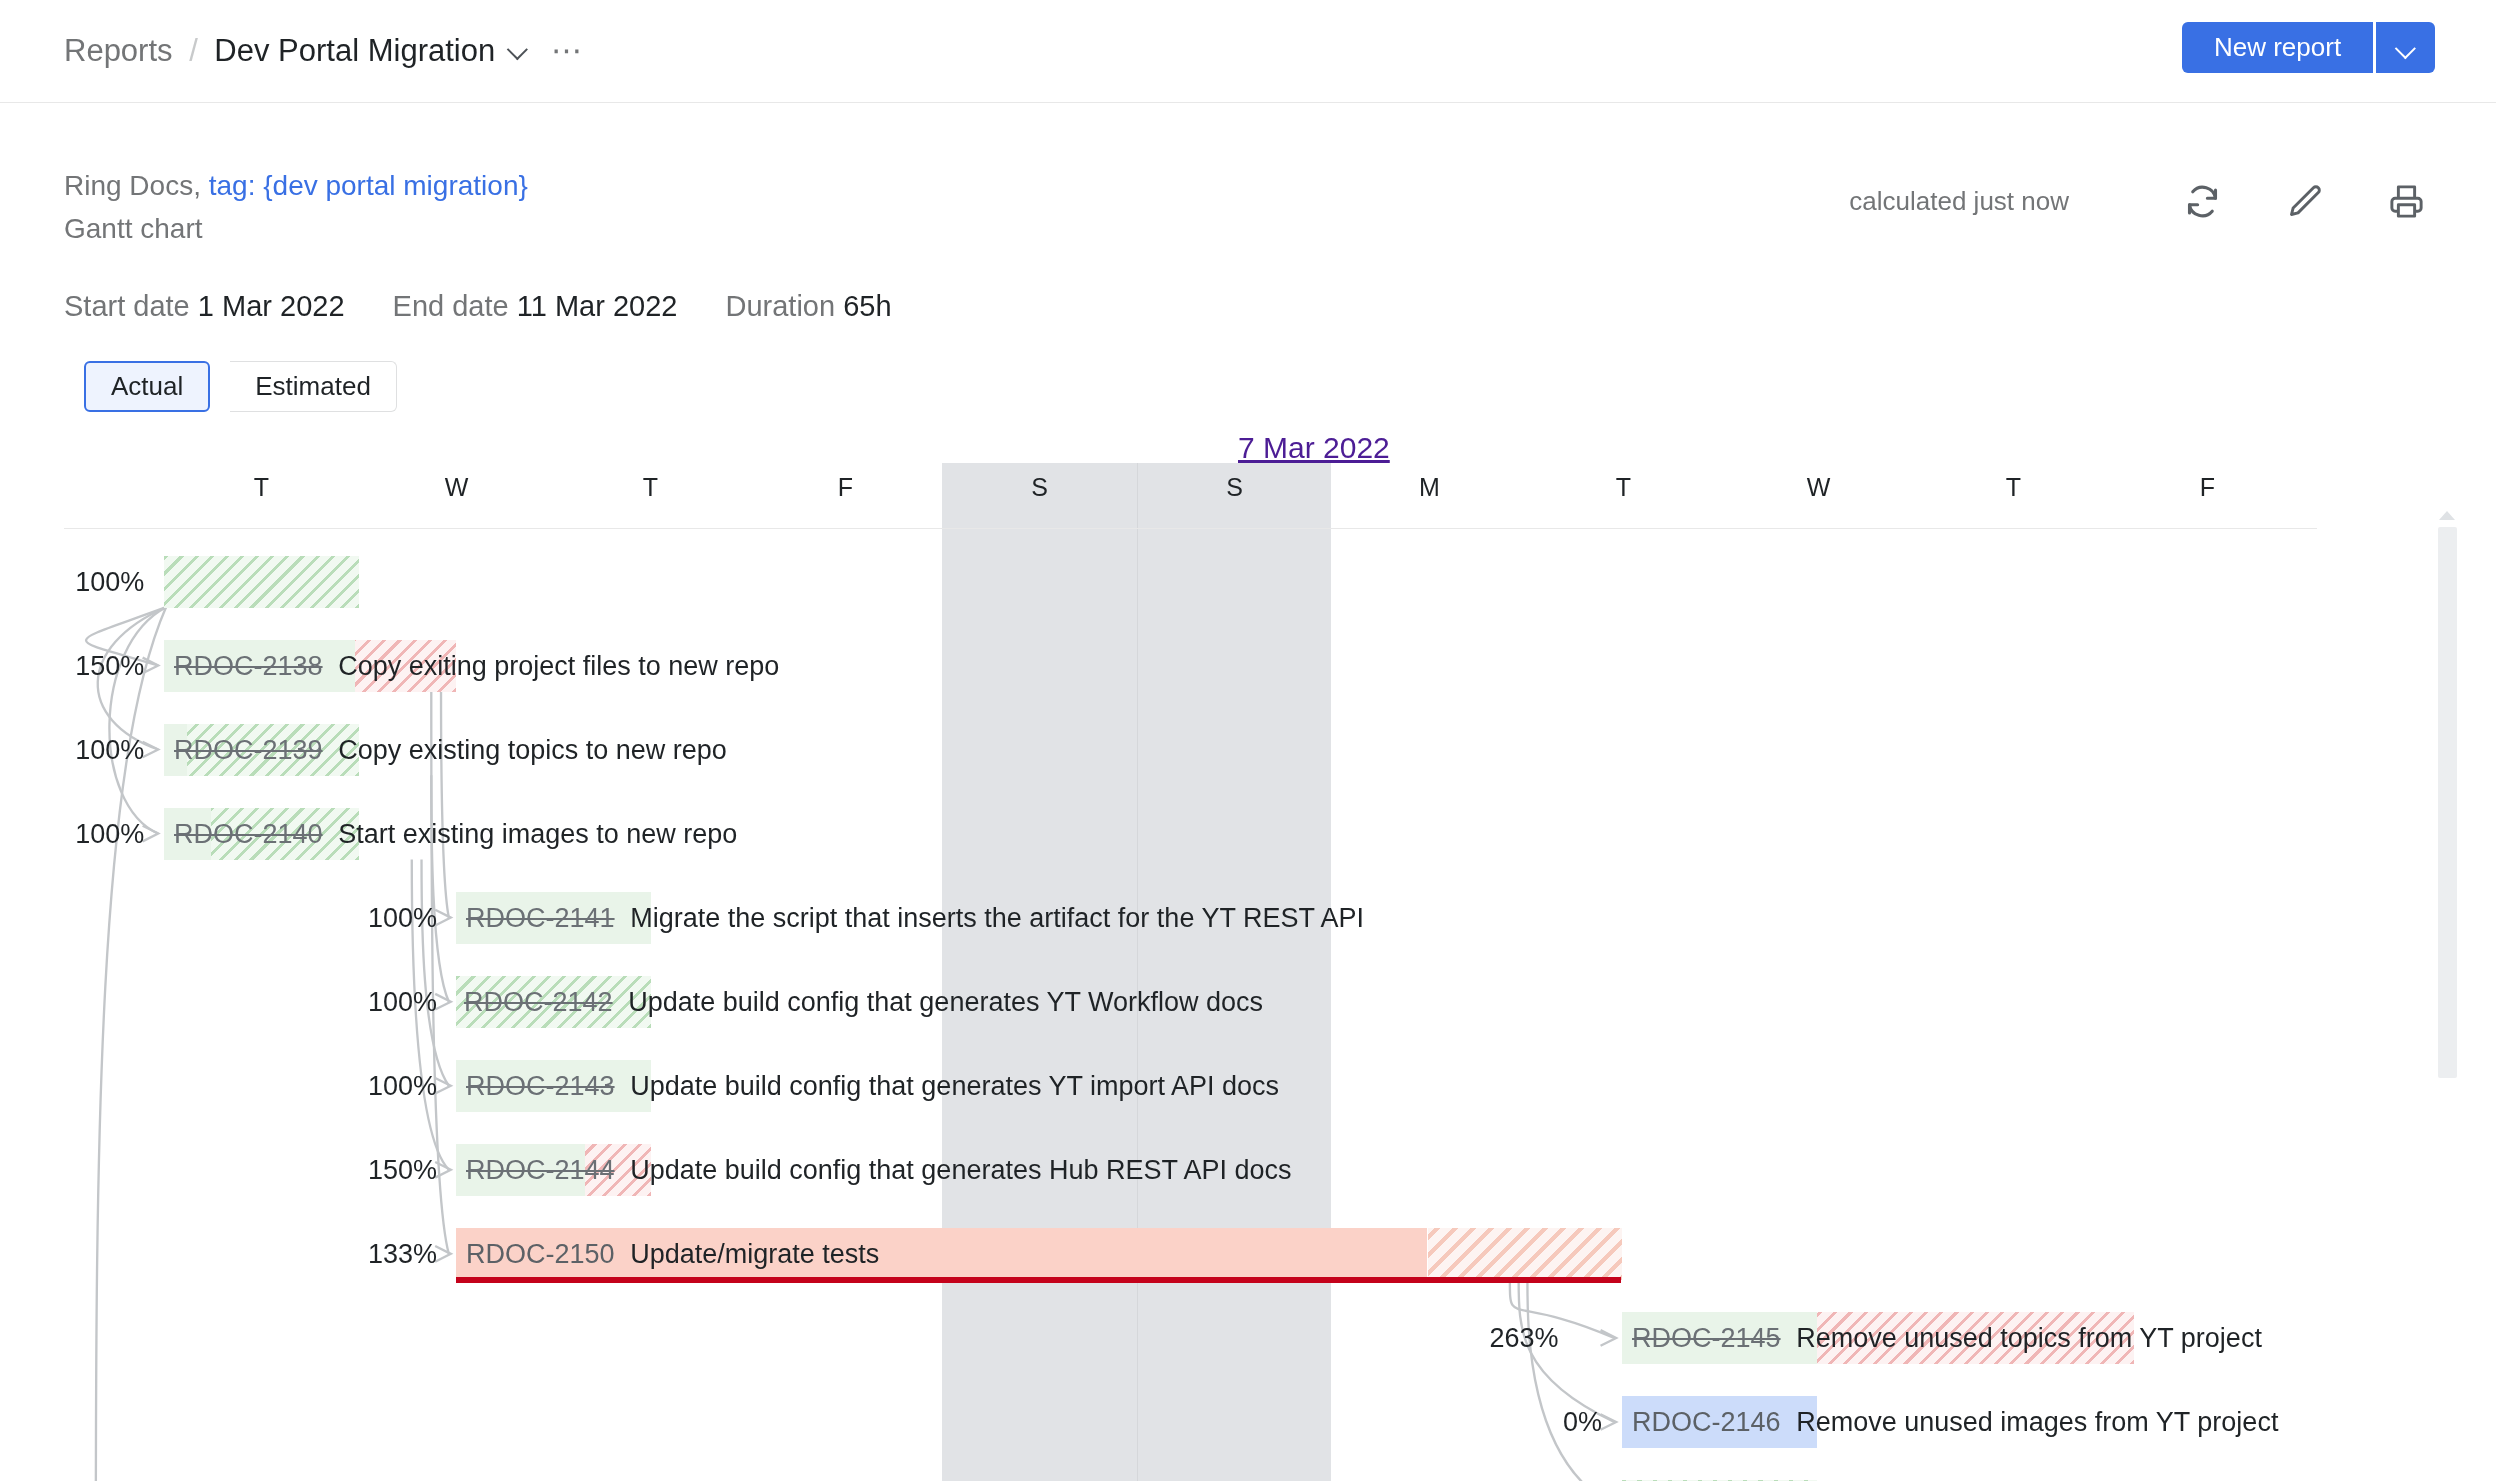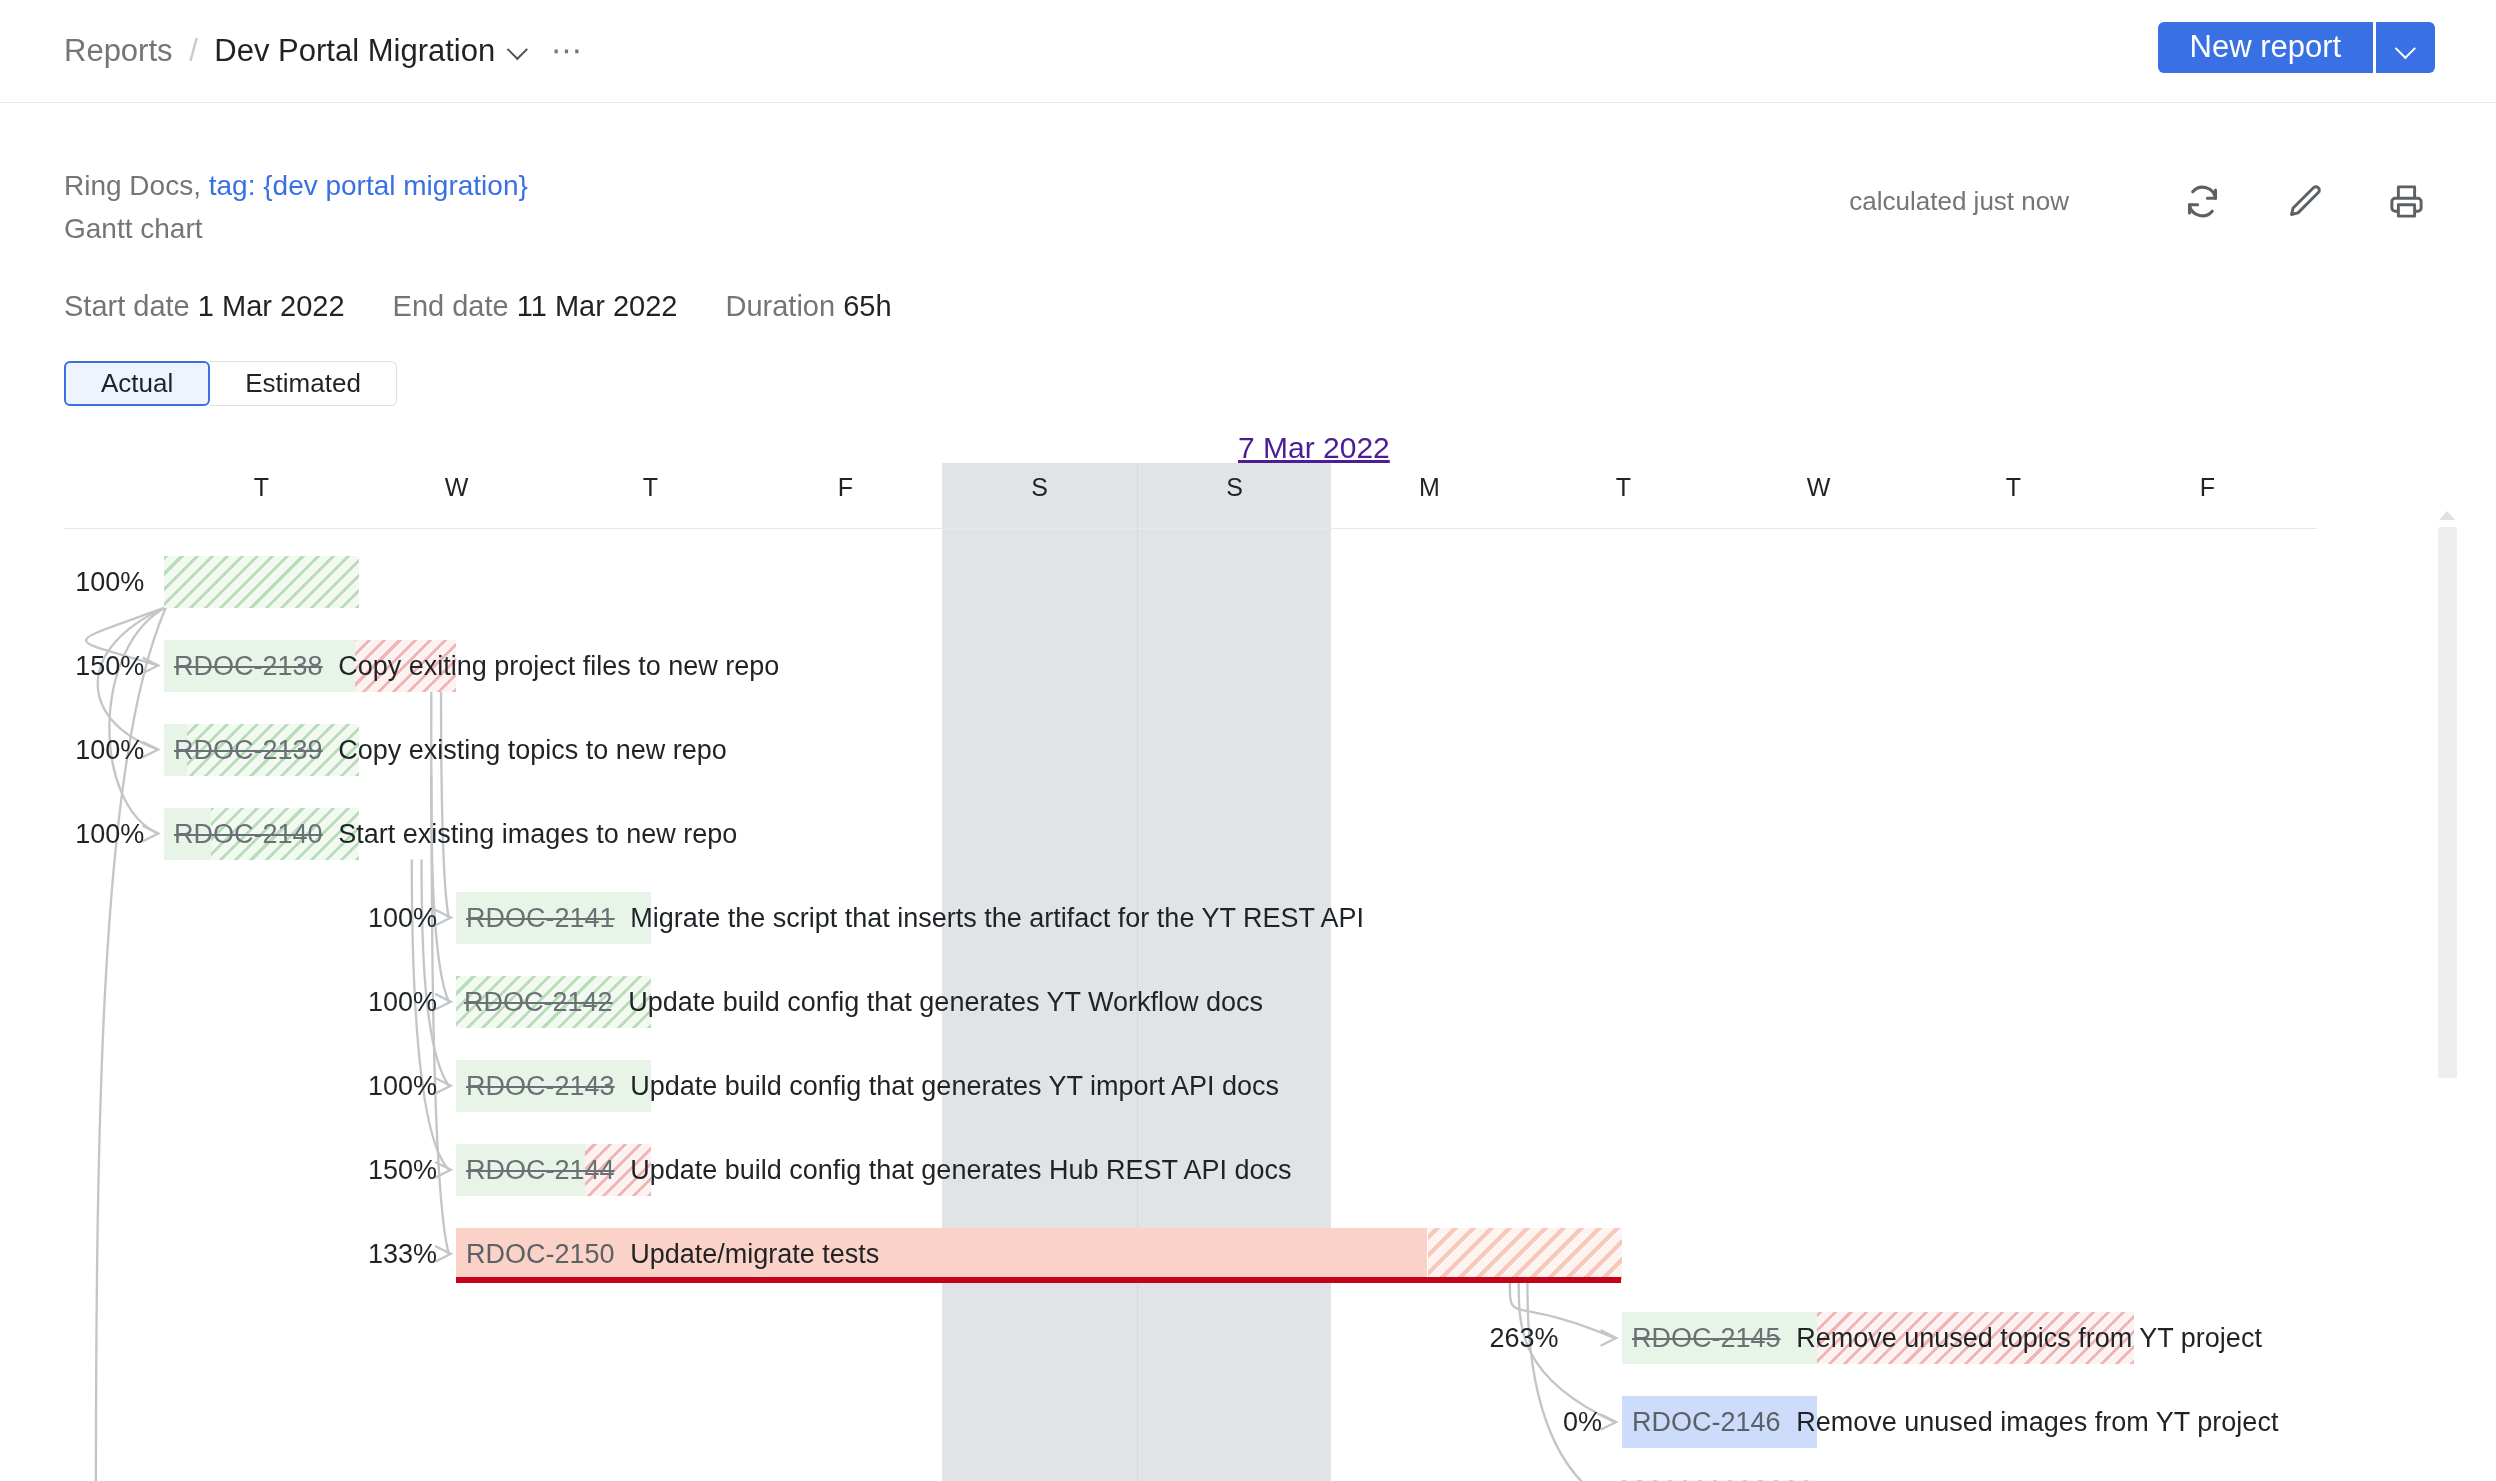--- a/index.html
+++ b/index.html
@@ -37,21 +37,21 @@
   }
   .bc-dots {
     margin-left: 21.5px; color: #737577; font-size: 31px;
     letter-spacing: 2px; cursor: pointer; line-height: 19.5px;
   }
   .newreport-group {
     position: absolute; right: 62px; top: 21.5px;
     display: flex; align-items: stretch; height: 51px;
   }
   .btn-newreport {
-    background: #3970e4; color: #fff; font-size: 31px;
+    background: #3970e4; color: #fff; font-size: 26px;
     padding: 0 32px; display: flex; align-items: center;
     border: none; border-radius: 5.9px 0 0 5.9px;
     cursor: pointer; font-family: "Liberation Sans", sans-serif;
   }
   .btn-newreport-caret {
     background: #3970e4; width: 59px;
     border-radius: 0 5.9px 5.9px 0; border: none;
     margin-left: 2.9px; position: relative; cursor: pointer;
   }
   .btn-newreport-caret::before {
@@ -76,24 +76,24 @@
     position: absolute; right: 62px; top: 174px;
     display: flex; align-items: center; gap: 0;
   }
   .calc-text { font-size: 26px; color: #737577; margin-right: 59px; }
   .icon-btn { width: 55px; height: 55px; margin-left: 47px; cursor: pointer;
               display:flex; align-items:center; justify-content:center; }
 
   
   .seg { position: absolute; left: 64px; top: 361px; display: flex; }
   .seg-btn {
-    height: 45px; padding: 0 35px; font-size: 26px;
+    height: 51px; padding: 0 25px; font-size: 26px;
     display: flex; align-items: center; cursor: pointer;
     background: #fff; color: #1f2326;
-    border: 1px solid #dfe0e1; font-family: "Liberation Sans", sans-serif;
+    border: 1px solid #dfe0e1; font-family: "Liberation Sans", sans-serif; margin-left: 20px;
   }
   .seg-btn:first-child { border-radius: 5.9px 0 0 5.9px; }
   .seg-btn:last-child { border-radius: 0 5.9px 5.9px 0; border-left: none; }
   .seg-btn.active {
     background: #eef3fe; border: 2px solid #3970e4; color: #1f2326;
     border-radius: 5.9px; z-index: 2;
   }
 
   
   .gantt {

